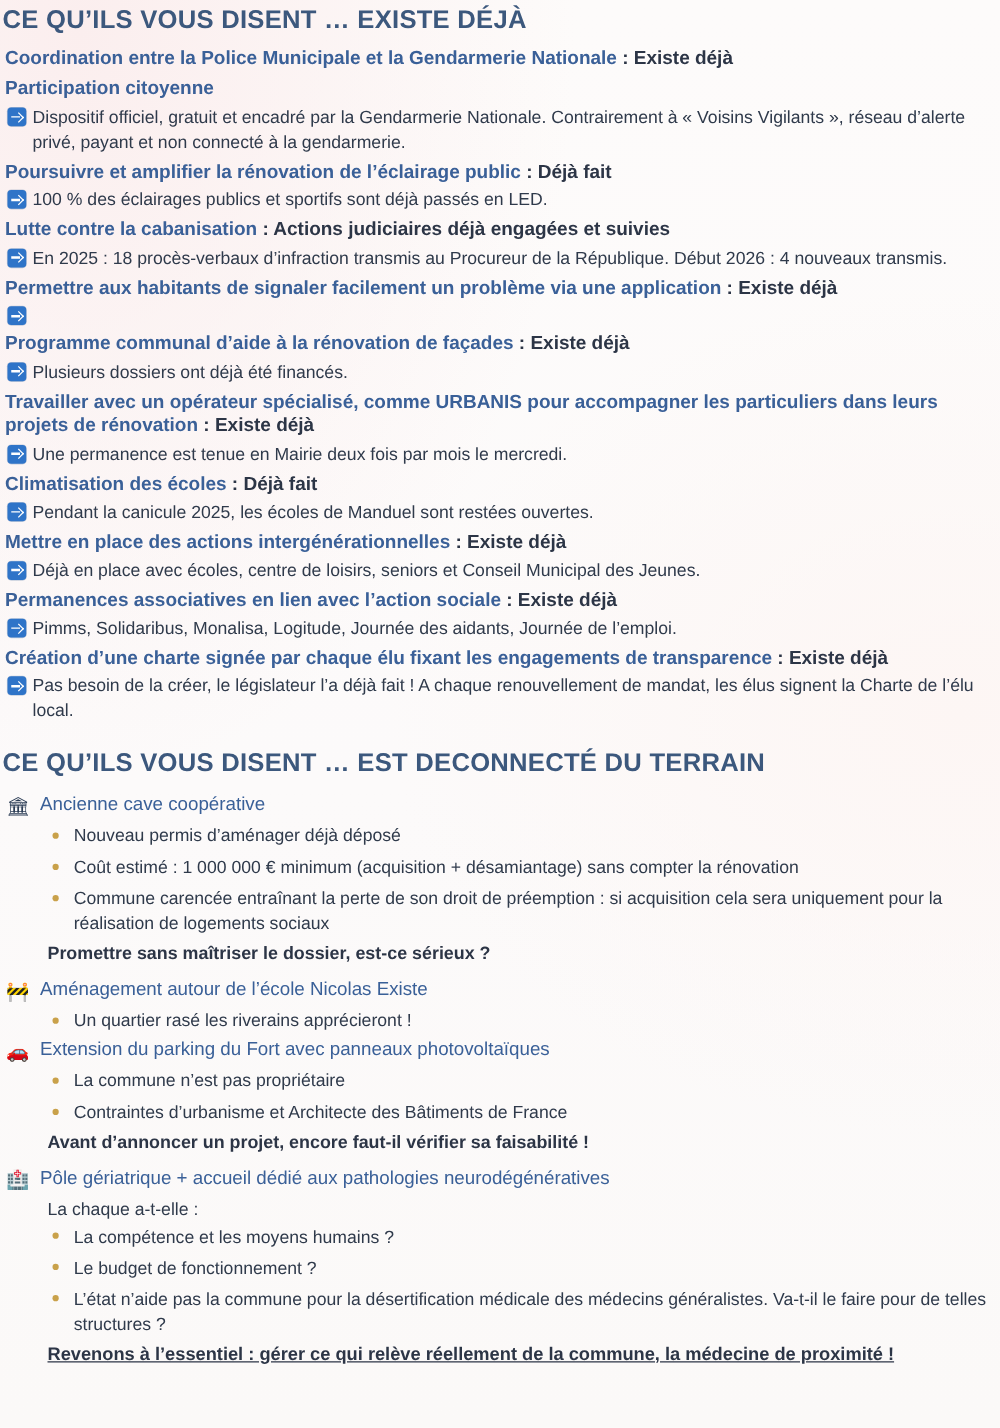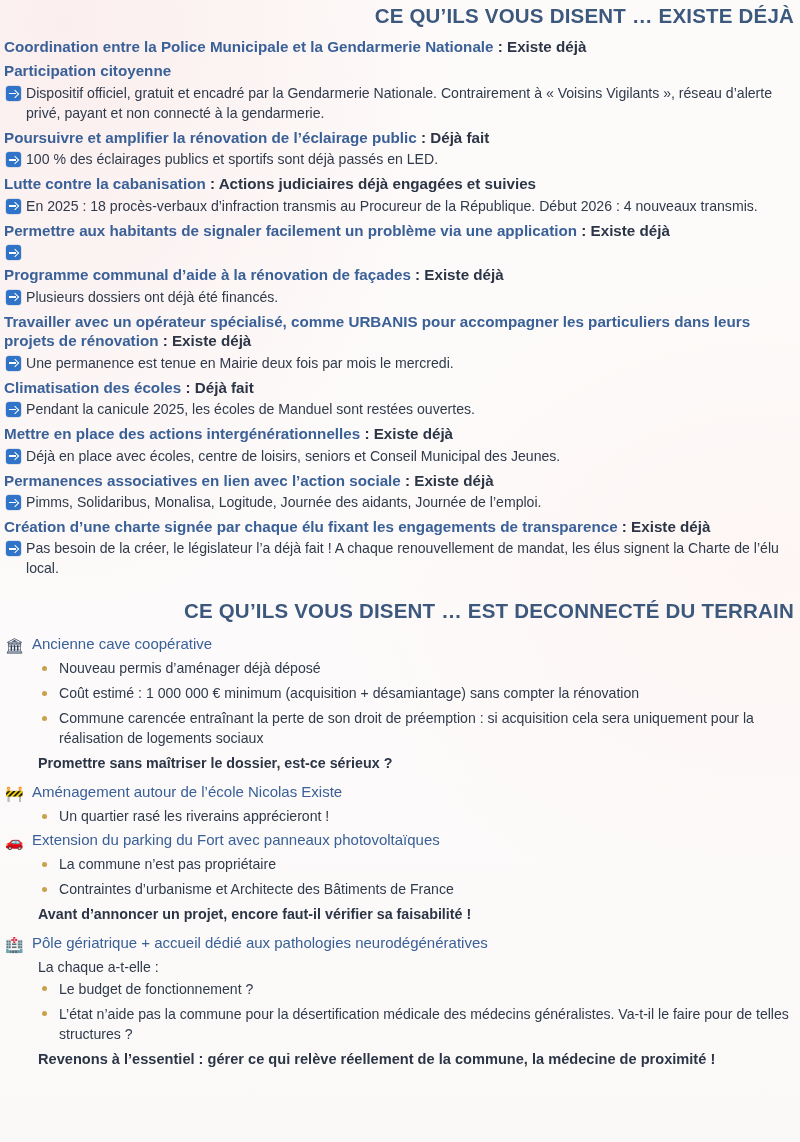--- a/index.html
+++ b/index.html
@@ -27,21 +27,21 @@
     overflow: hidden;
   }
   .inner {
     position: relative;
     padding: 0 6px 0 2px;
   }
 
   h1.section-title {
     margin: 0;
     padding: 4px 0 9px 0;
-    text-align: right;
+    text-align: left;
     font-size: 20.5px;
     font-weight: bold;
     letter-spacing: 0.2px;
     color: #3c587d;
     font-family: "Liberation Sans", sans-serif;
   }
   h1.section-title.second {
     padding-top: 16px;
     padding-bottom: 12px;
     font-size: 20.5px;
@@ -173,20 +173,21 @@
     margin: 2px 0 10px 0;
     line-height: 1.4;
   }
   .closing {
     font-size: 14.6px;
     font-weight: bold;
     color: #2c3546;
     padding-left: 36px;
     margin-top: 6px;
     line-height: 1.35;
+    text-decoration: underline;
   }
 </style>
 </head>
 <body>
 
 <div class="page">
   <div class="inner">
 
     <h1 class="section-title">CE QU’ILS VOUS DISENT … EXISTE DÉJÀ</h1>
 
@@ -300,20 +301,21 @@
           </ul>
           <div class="kicker">Avant d’annoncer un projet, encore faut-il vérifier sa faisabilité !</div>
         </div>
         <div class="topic">
           <div class="topic-head">
             <span class="topic-emoji">🏥</span>
             <span class="topic-title">Pôle gériatrique + accueil dédié aux pathologies neurodégénératives</span>
           </div>
           <div class="topic-note">La chaque a-t-elle :</div>
           <ul class="dots">
+            <li>La compétence et les moyens humains ?</li>
             <li>Le budget de fonctionnement ?</li>
             <li>L’état n’aide pas la commune pour la désertification médicale des médecins généralistes. Va-t-il le faire pour de telles structures ?</li>
           </ul>
         </div>
       </div>
 
     <div class="closing">Revenons à l’essentiel : gérer ce qui relève réellement de la commune, la médecine de proximité !</div>
 
   </div>
 </div>

